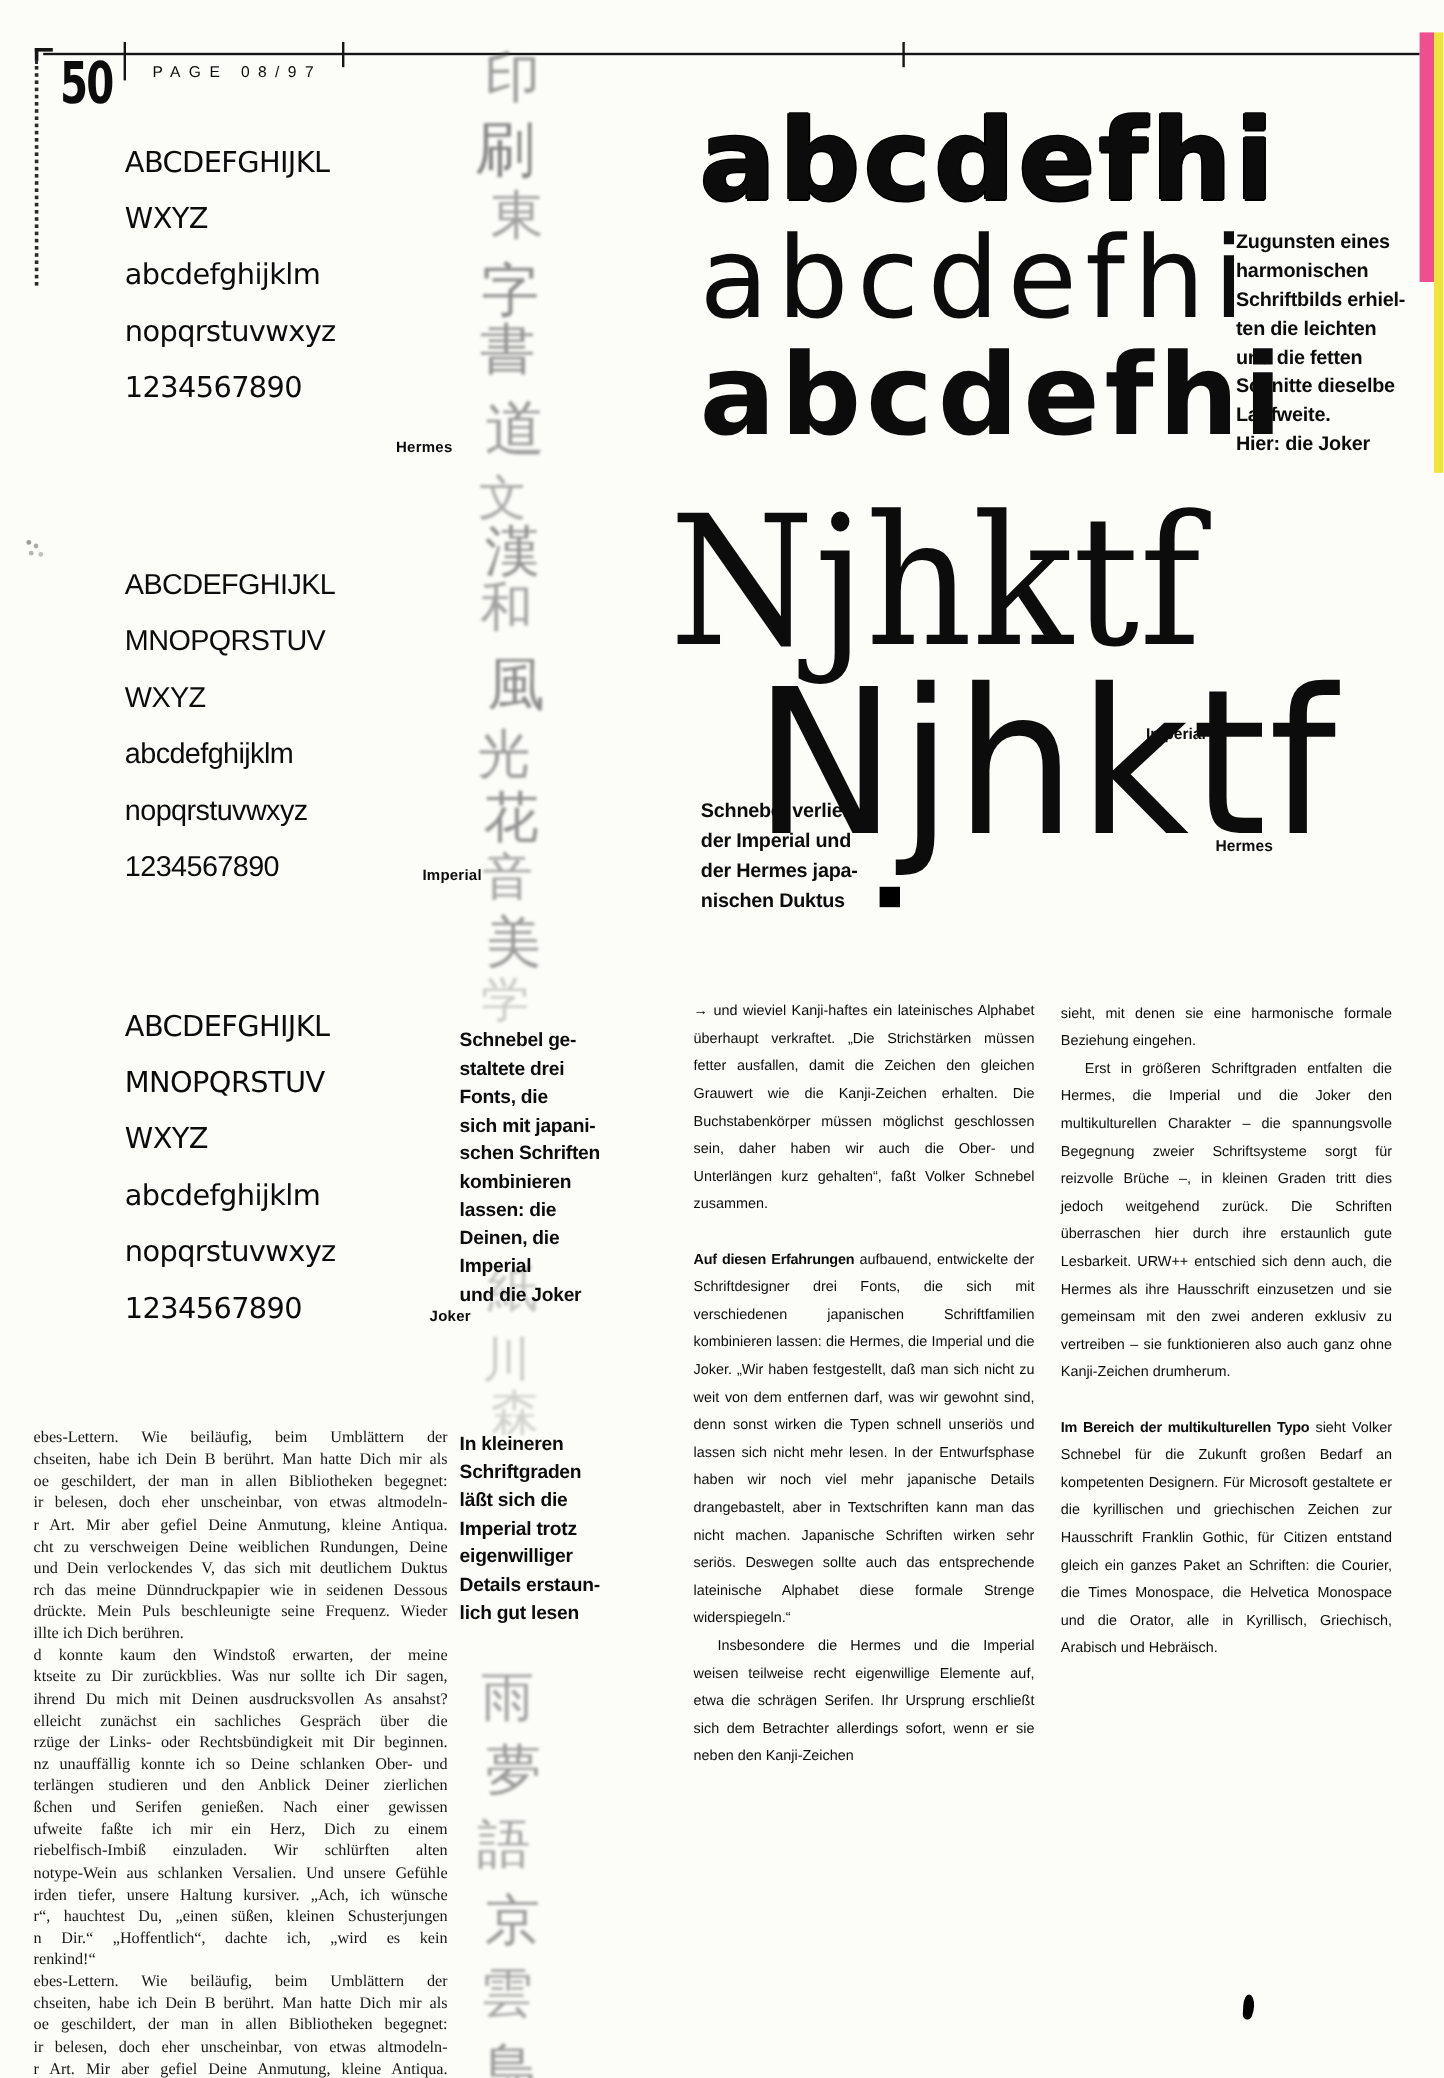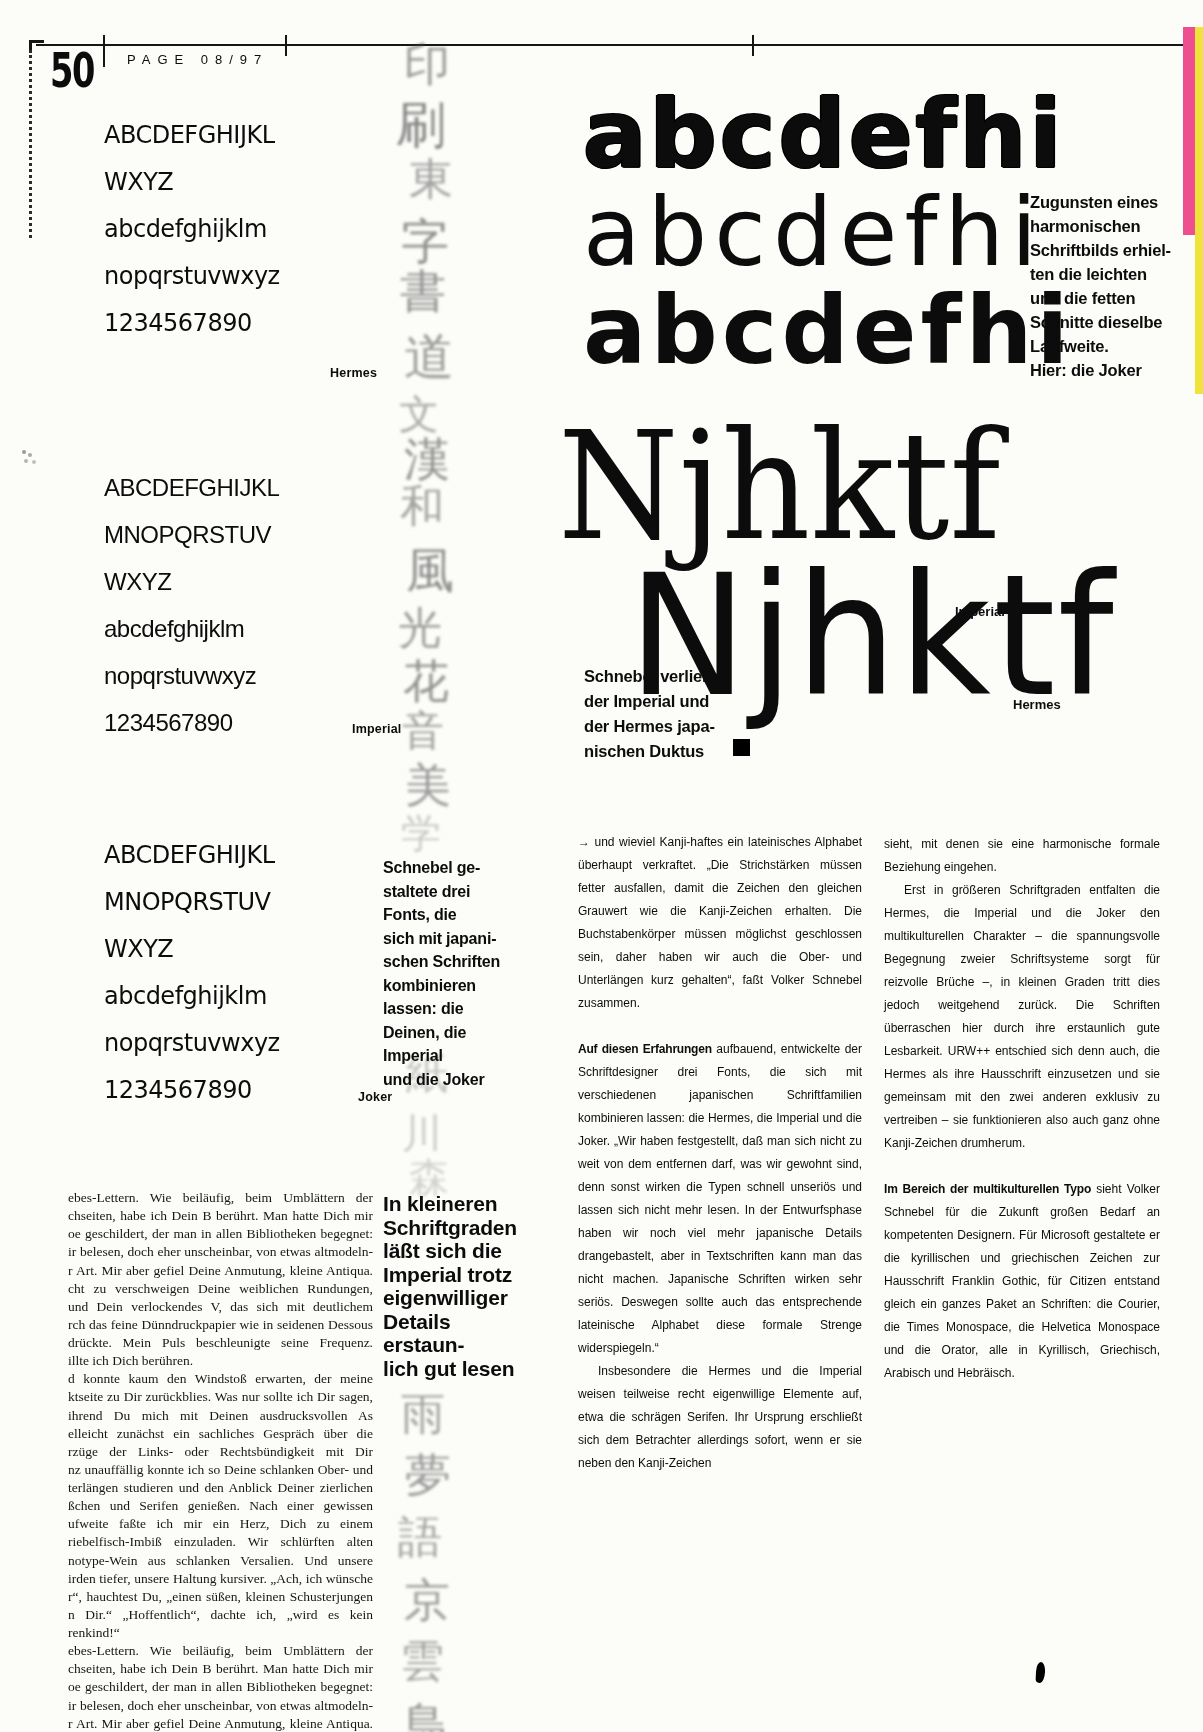--- a/index.html
+++ b/index.html
@@ -43,33 +43,33 @@
   .njhktf1{left:558px;top:404px;font-family:"DejaVu Serif",serif;font-size:150px;line-height:164px;transform:scaleX(.92);transform-origin:left top;white-space:nowrap;}
   .njhktf2{left:628px;top:544px;font-family:"DejaVu Sans",sans-serif;font-size:168px;line-height:184px;transform:scaleX(.95);transform-origin:left top;letter-spacing:2px;white-space:nowrap;}
   .sample-label{font-size:13px;font-weight:bold;}
   .lbl-imp{left:955px;top:604px;}
   .lbl-her{left:1013px;top:697px;}
   
   .caption{font-weight:bold;font-size:16.5px;line-height:23.5px;letter-spacing:-0.2px;}
   .cap-joker{left:1030px;top:190px;width:176px;line-height:24px;}
   .cap-duktus{left:584px;top:664px;width:152px;line-height:25px;}
   .cap-three{left:383px;top:835px;width:136px;font-size:16px;margin-top:21px;}
-  .cap-klein{left:383px;top:1192px;width:136px;font-size:21px;}
+  .cap-klein{left:383px;top:1192px;width:136px;font-size:16px;}
   .end-square{left:733px;top:739px;width:17px;height:17px;background:#000;}
   
   .bodycol{font-size:12px;line-height:23px;text-align:justify;}
   .colB{left:578px;top:831px;width:284px;}
   .colC{left:884px;top:833px;width:276px;}
   .bodycol p{margin:0;}
   .bodycol p.gap{margin-top:23px;}
   .bodycol p.indent{text-indent:20px;}
   .bodycol b{letter-spacing:-0.2px;}
   
   .love{left:28px;top:1189px;width:345px;font-family:"Liberation Serif",serif;font-size:13.5px;color:#161616;}
-  .love .ll{height:18.13px;line-height:18.13px;text-align:justify;text-align-last:justify;overflow:hidden;white-space:normal;margin-left:40px;}
+  .love .ll{height:18.13px;line-height:18.13px;text-align:justify;text-align-last:justify;overflow:hidden;white-space:normal;}
   .love .ll.flush{text-align-last:left;}
   
   .end-mark{left:1036px;top:1662px;width:9px;height:21px;background:#000;border-radius:50% 50% 50% 4px / 45% 45% 55% 4px;transform:rotate(3deg);}
   .smudge{left:22px;top:450px;width:4px;height:4px;background:#9a9a9a;border-radius:50%;box-shadow:6px 3px 0 #ababab,2px 9px 0 #b5b5b5,10px 10px 0 #c0c0c0;}
   .cap-line{min-height:1em;}
   .sline{height:47px;}
 </style>
 </head>
 <body>
 
@@ -205,21 +205,21 @@
   </div>
 
 <div class="abs love">
     <div class="ll">ebes-Lettern. Wie beiläufig, beim Umblättern der</div>
     <div class="ll">chseiten, habe ich Dein B berührt. Man hatte Dich mir als</div>
     <div class="ll">oe geschildert, der man in allen Bibliotheken begegnet:</div>
     <div class="ll">ir belesen, doch eher unscheinbar, von etwas altmodeln-</div>
     <div class="ll">r Art. Mir aber gefiel Deine Anmutung, kleine Antiqua.</div>
     <div class="ll">cht zu verschweigen Deine weiblichen Rundungen, Deine</div>
     <div class="ll">und Dein verlockendes V, das sich mit deutlichem Duktus</div>
-    <div class="ll">rch das feine Dünndruckpapier wie in seidenen Dessous</div>
+    <div class="ll">rch das meine Dünndruckpapier wie in seidenen Dessous</div>
     <div class="ll">drückte. Mein Puls beschleunigte seine Frequenz. Wieder</div>
     <div class="ll flush">illte ich Dich berühren.</div>
     <div class="ll">d konnte kaum den Windstoß erwarten, der meine</div>
     <div class="ll">ktseite zu Dir zurückblies. Was nur sollte ich Dir sagen,</div>
     <div class="ll">ihrend Du mich mit Deinen ausdrucksvollen As ansahst?</div>
     <div class="ll">elleicht zunächst ein sachliches Gespräch über die</div>
     <div class="ll">rzüge der Links- oder Rechtsbündigkeit mit Dir beginnen.</div>
     <div class="ll">nz unauffällig konnte ich so Deine schlanken Ober- und</div>
     <div class="ll">terlängen studieren und den Anblick Deiner zierlichen</div>
     <div class="ll">ßchen und Serifen genießen. Nach einer gewissen</div>

